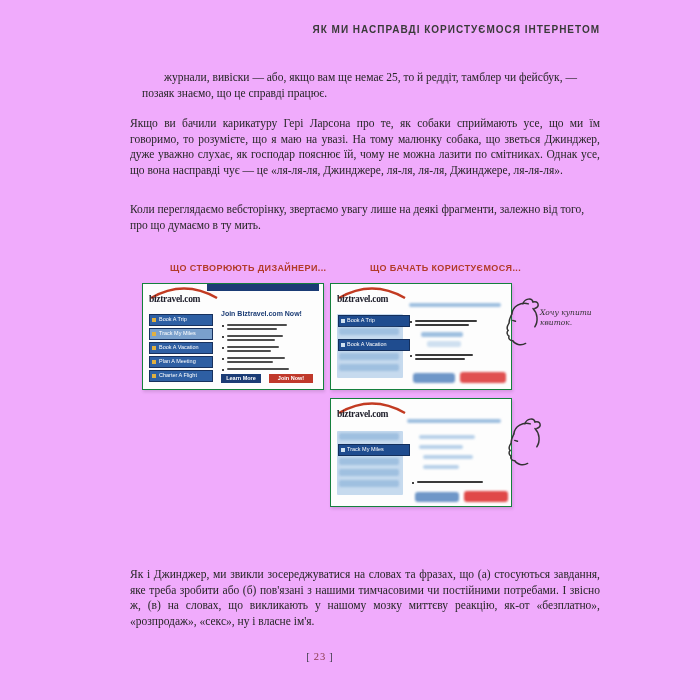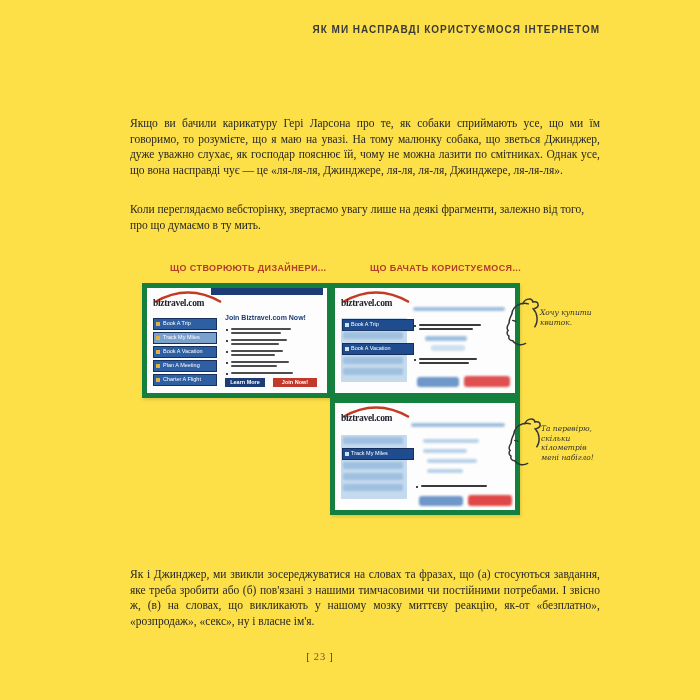--- a/index.html
+++ b/index.html
@@ -1,16 +1,16 @@
 <!DOCTYPE html>
 <html><head>
 <meta charset="utf-8">
 <style>
   html,body{margin:0;padding:0;background:#ffffff;}
-  .page{position:relative;width:700px;height:700px;background:#fde047;overflow:hidden;
+  .page{position:relative;width:700px;height:700px;background:#f0abfc;overflow:hidden;
         font-family:"Liberation Serif",serif;color:#222;}
 
   
   .running-head{position:absolute;top:24px;left:0;width:600px;text-align:right;
     font-family:"Liberation Sans",sans-serif;font-size:10px;font-weight:600;
     letter-spacing:1px;color:#3a3a3a;}
 
   
   .para{position:absolute;font-size:11.5px;line-height:15.5px;color:#262626;text-align:justify;}
   .p1{left:142px;top:70px;width:458px;text-indent:22px;text-align:left;}
@@ -19,21 +19,21 @@
   .p4{left:130px;top:527px;width:470px;margin-top:40px;}
 
   
   .fig-heading{position:absolute;top:263px;font-family:"Liberation Sans",sans-serif;
     font-size:9px;font-weight:bold;letter-spacing:.4px;color:#b23b2a;margin-left:40px;}
   .fig-heading.left{left:130px;}
   .fig-heading.right{left:330px;}
 
   
   .card{position:absolute;width:180px;height:105px;background:#fdfdfd;
-    border:5px solid #15803d;box-shadow:1px 2px 3px rgba(0,0,0,.12);}
+    border:1px solid #15803d;box-shadow:1px 2px 3px rgba(0,0,0,.12);}
   .card-designer{left:142px;top:283px;}
   .card-user1{left:330px;top:283px;}
   .card-user2{left:330px;top:398px;height:107px;}
 
   .logo{position:absolute;left:6px;top:10px;font-family:"Liberation Serif",serif;
     font-weight:bold;font-size:9.5px;letter-spacing:-0.3px;color:#22222e;}
   .swoosh{position:absolute;left:4px;top:1px;}
   .topstrip{position:absolute;top:0;height:7px;background:#1b3c75;}
   .topstrip.d{left:64px;width:112px;}
   .blur{filter:blur(0.8px);}
@@ -82,20 +82,21 @@
   .footer .br{color:#3c3c48;}
   .footer .num{color:#8a3a48;padding:0 3px;}
 </style>
 </head>
 <body>
 
 <div class="page">
 
   <div class="running-head">ЯК МИ НАСПРАВДІ КОРИСТУЄМОСЯ ІНТЕРНЕТОМ</div>
 
+  <div class="para p1">журнали, вивіски — або, якщо вам ще немає 25, то й реддіт, тамблер чи фейсбук, — позаяк знаємо, що це справді працює.</div>
   <div class="para p3">Коли переглядаємо вебсторінку, звертаємо увагу лише на деякі фрагменти, залежно від того, про що думаємо в ту мить.</div>
   <div class="para p2">Якщо ви бачили карикатуру Гері Ларсона про те, як собаки сприймають усе, що ми їм говоримо, то розумієте, що я маю на увазі. На тому малюнку собака, що зветься Джинджер, дуже уважно слухає, як господар пояснює їй, чому не можна лазити по смітниках. Однак усе, що вона насправді чує — це «ля-ля-ля, Джинджере, ля-ля, ля-ля, Джинджере, ля-ля-ля».</div>
 
   <div class="fig-heading left">ЩО СТВОРЮЮТЬ ДИЗАЙНЕРИ...</div>
   <div class="fig-heading right">ЩО БАЧАТЬ КОРИСТУЄМОСЯ...</div>
 
   <div class="card card-designer">
     <div class="topstrip d"></div>
     <svg class="swoosh" width="74" height="14" viewBox="0 0 74 14">
       <path d="M4,13 Q37,-6 70,13" fill="none" stroke="#c23b22" stroke-width="2.4"></path>
@@ -215,24 +216,20 @@
 
   <svg class="face" style="left:500px;top:414px" width="46" height="62" viewBox="0 0 50 64">
     <g fill="none" stroke="#333" stroke-width="1.6" stroke-linecap="round">
       <path d="M27,9 C29,3 37,2 38,7 C44,5 46,12 40,14"></path>
       <path d="M15,20 C16,11 25,7 33,9"></path>
       <path d="M15,20 C13,24 12,27 12,30 C10,33 9,36 11,38 C9,40 10,43 12,44 C11,47 13,49 16,49 C18,53 25,55 30,52"></path>
       <path d="M38,14 C43,19 44,28 40,34"></path>
       <path d="M16,27 l3,1"></path>
     </g>
   </svg>
-  <div class="thought" style="left:541px;top:424px">Та перевірю,
-скільки
-кілометрів
-мені набігло!</div>
 
   <div class="para p4">Як і Джинджер, ми звикли зосереджуватися на словах та фразах, що (а) стосуються завдання, яке треба зробити або (б) пов'язані з нашими тимчасовими чи постійними потребами. І звісно ж, (в) на словах, що викликають у нашому мозку миттєву реакцію, як-от «безплатно», «розпродаж», «секс», ну і власне ім'я.</div>
 
   <div class="footer">
     <span class="br">[</span><span class="num">23</span><span class="br">]</span>
   </div>
 
 </div>
 
 </body></html>

